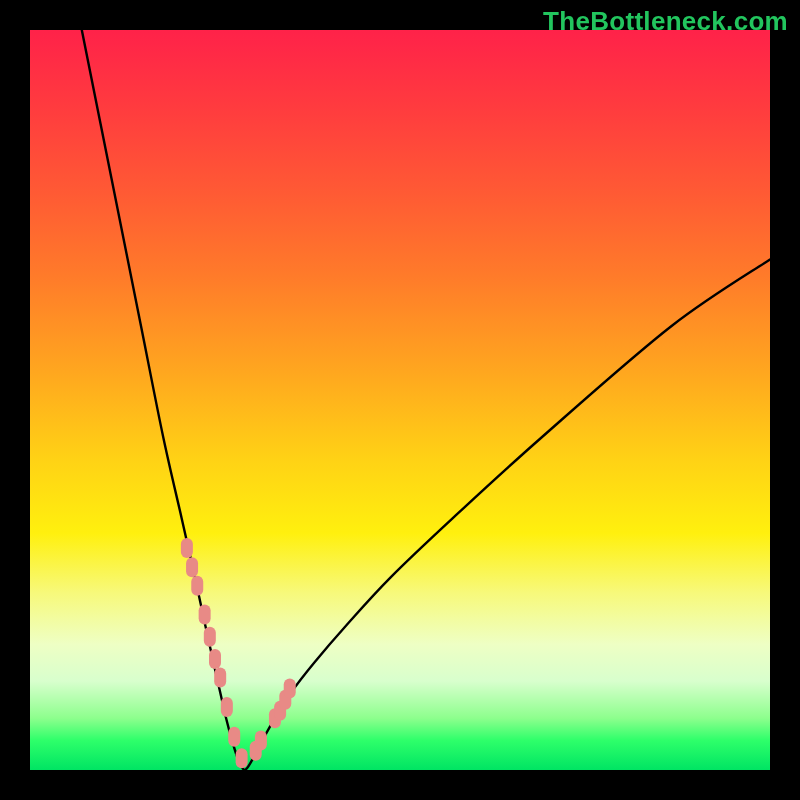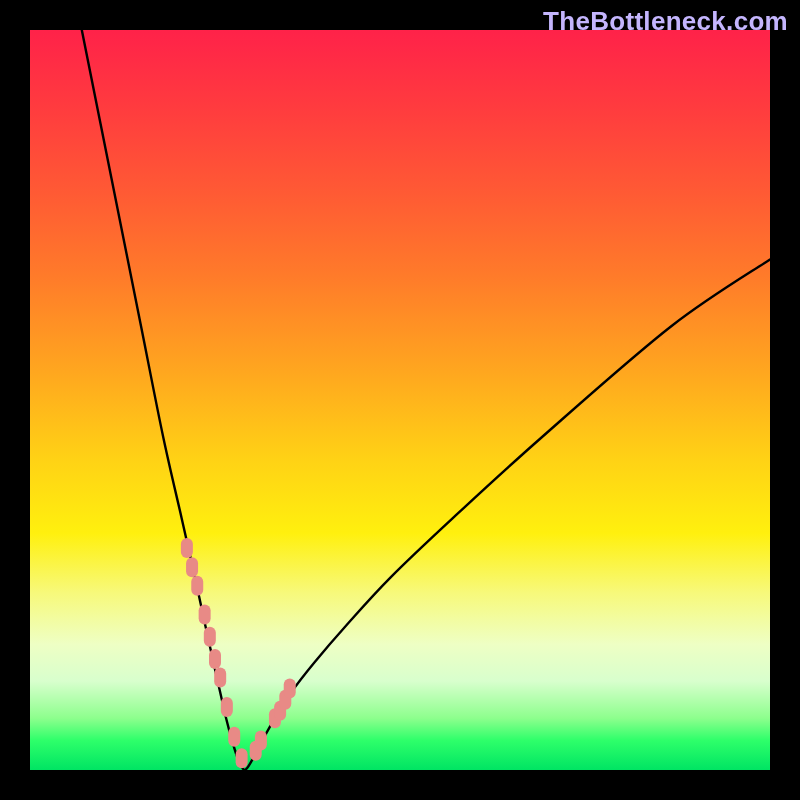--- a/index.html
+++ b/index.html
@@ -36,21 +36,21 @@
       #d8ffcd 88%,
       #8dff8d 93%,
       #2eff6a 96%,
       #00e463 100%
     );
   }
   .watermark {
     position: absolute;
     top: 6px;
     right: 12px;
-    color: #c4b5fd;
+    color: #22c55e;
     font-size: 26px;
     font-weight: 600;
     letter-spacing: 0.3px;
     user-select: none;
     z-index: 20;
   }
   svg.curve-layer {
     position: absolute;
     left: 0;
     top: 0;

